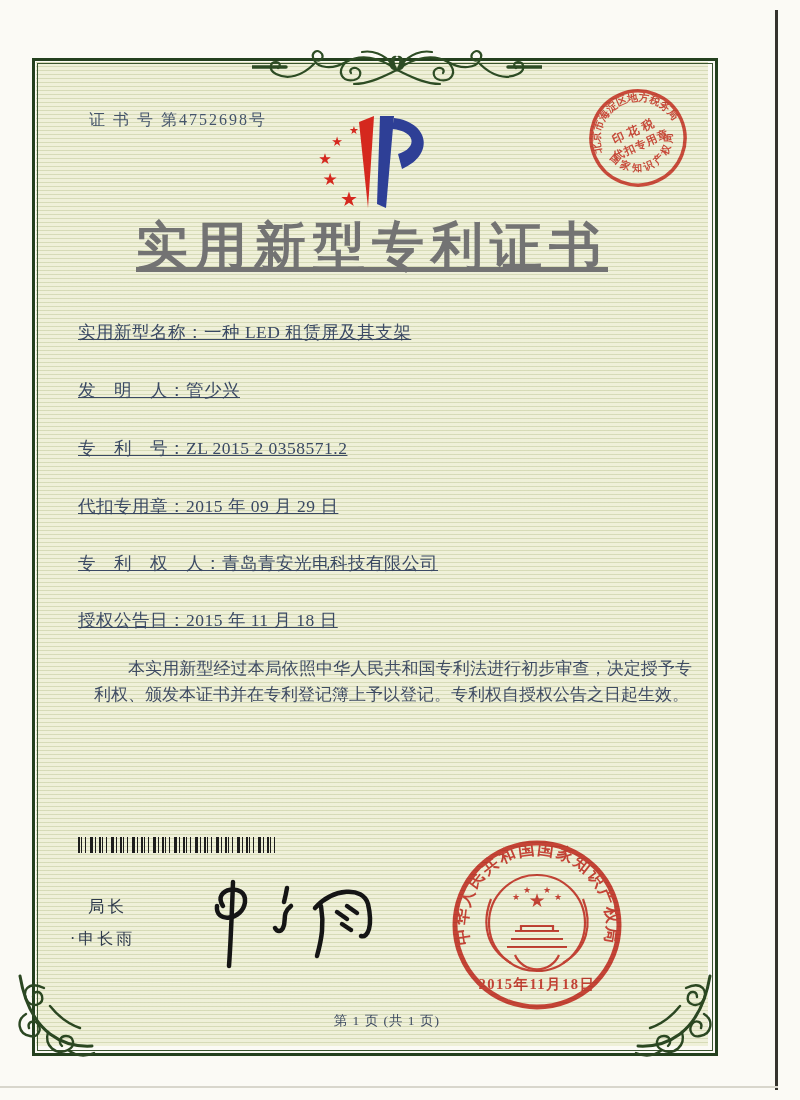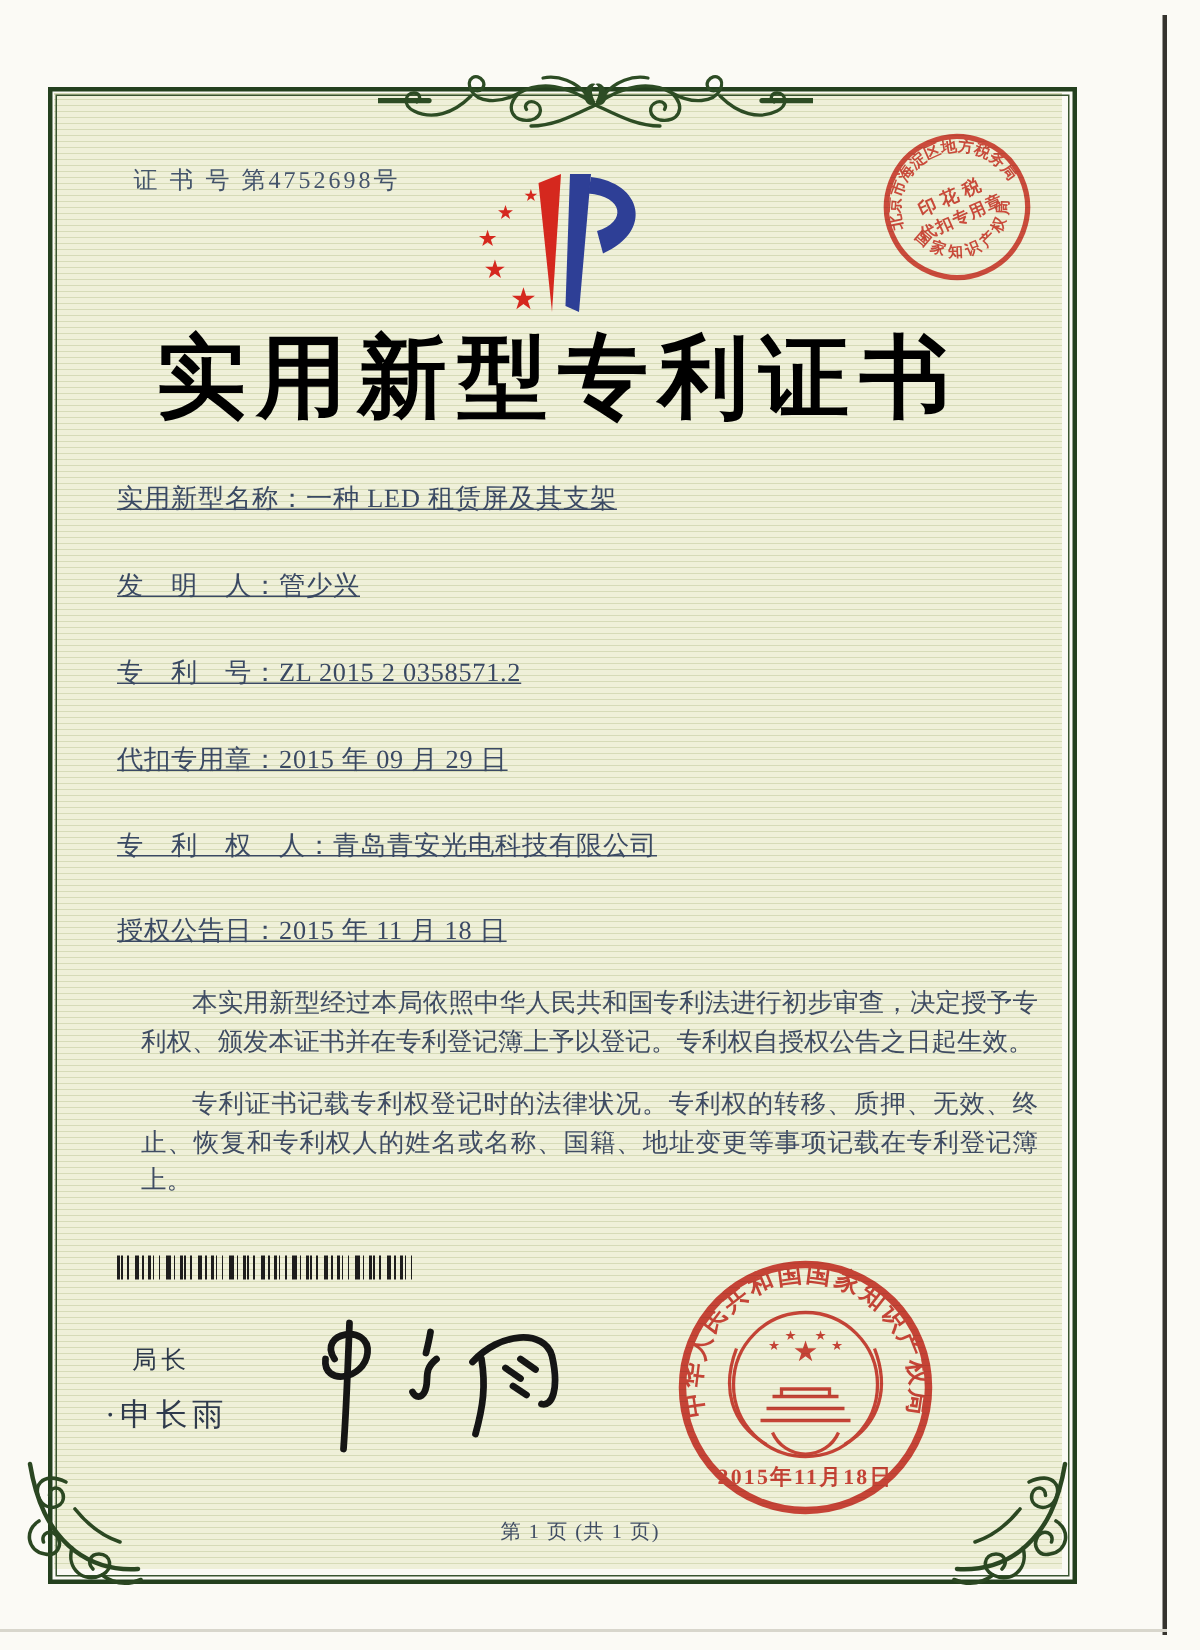--- a/index.html
+++ b/index.html
@@ -29,22 +29,23 @@
   .fc-left{left:14px;top:972px;}
   .fc-right{left:634px;top:972px;transform:scaleX(-1);}
 
   .cert-no{
     position:absolute;left:75px;top:110px;z-index:5;
     font-size:16px;color:#44546b;letter-spacing:2px;margin-left:14px;
   }
   .logo{position:absolute;left:306px;top:112px;z-index:5;}
   .title{
     position:absolute;left:32px;top:212px;width:680px;z-index:5;
-    text-align:center;font-size:60px;font-weight:bold;color:#000000;
+    text-align:center;font-size:52px;font-weight:bold;color:#737373;
     letter-spacing:7px;
+    text-decoration:underline;
   }
   .field{
     position:absolute;left:78px;z-index:5;
     font-size:17.5px;color:#3a4963;letter-spacing:0.5px;white-space:nowrap;text-decoration:underline;
   }
   .f0{top:320px;} .f1{top:378px;} .f2{top:436px;}
   .f3{top:494px;} .f4{top:551px;} .f5{top:608px;}
 
   .paragraphs{
     position:absolute;left:78px;top:640px;width:630px;z-index:5;
@@ -56,21 +57,21 @@
     position:absolute;left:78px;top:837px;width:200px;height:16px;z-index:5;
     background:repeating-linear-gradient(90deg,
       #1d1d1d 0 2px, transparent 2px 3px,
       #1d1d1d 3px 4px, transparent 4px 7px,
       #1d1d1d 7px 8px, transparent 8px 12px,
       #1d1d1d 12px 15px, transparent 15px 17px,
       #1d1d1d 17px 18px, transparent 18px 21px);
   }
 
   .signer-title{position:absolute;left:88px;top:896px;z-index:5;font-size:16.5px;color:#2e3a4c;letter-spacing:3px;}
-  .signer-name{position:absolute;left:70px;top:929px;z-index:5;font-size:21px;color:#2e3a4c;letter-spacing:3px;}
+  .signer-name{position:absolute;left:70px;top:929px;z-index:5;font-size:16px;color:#2e3a4c;letter-spacing:3px;}
   .signature{position:absolute;left:195px;top:876px;z-index:6;}
 
   .tax-stamp{position:absolute;left:586px;top:86px;z-index:7;opacity:0.88;mix-blend-mode:multiply;}
   .office-seal{position:absolute;left:449px;top:837px;z-index:7;opacity:0.9;mix-blend-mode:multiply;}
 
   .footer{
     position:absolute;left:240px;top:1012px;width:200px;z-index:5;
     text-align:right;font-size:13.5px;color:#3f4c63;letter-spacing:1px;
   }
 </style>
@@ -142,21 +143,20 @@
 
 <div class="field f0"><span>实用新型名称：</span><span>一种 LED 租赁屏及其支架</span></div>
 <div class="field f1"><span>发　明　人：</span><span>管少兴</span></div>
 <div class="field f2"><span>专　利　号：</span><span>ZL 2015 2 0358571.2</span></div>
 <div class="field f3"><span>代扣专用章：</span><span>2015 年 09 月 29 日</span></div>
 <div class="field f4"><span>专　利　权　人：</span><span>青岛青安光电科技有限公司</span></div>
 <div class="field f5"><span>授权公告日：</span><span>2015 年 11 月 18 日</span></div>
 
 <div class="paragraphs">
   <p>本实用新型经过本局依照中华人民共和国专利法进行初步审查，决定授予专利权、颁发本证书并在专利登记簿上予以登记。专利权自授权公告之日起生效。</p>
-  <p>专利证书记载专利权登记时的法律状况。专利权的转移、质押、无效、终止、恢复和专利权人的姓名或名称、国籍、地址变更等事项记载在专利登记簿上。</p>
 </div>
 
 <div class="barcode"></div>
 
 <div class="signer-title">局长</div>
 <div class="signer-name">·申长雨</div>
 
 <svg class="signature" width="190" height="95" viewBox="0 0 190 95">
   <g stroke="#151515" stroke-width="4.5" fill="none" stroke-linecap="round" stroke-linejoin="round">
     <path d="M28,30 C16,12 52,6 50,26 C48,44 20,48 22,30"></path>

